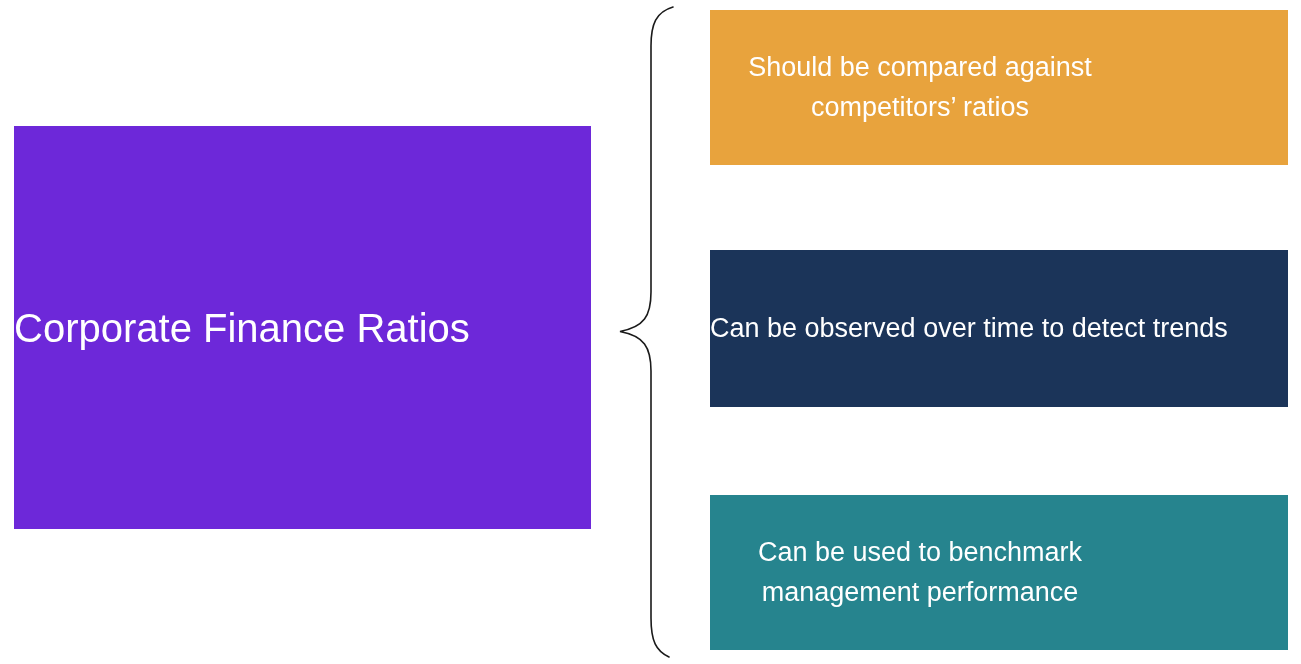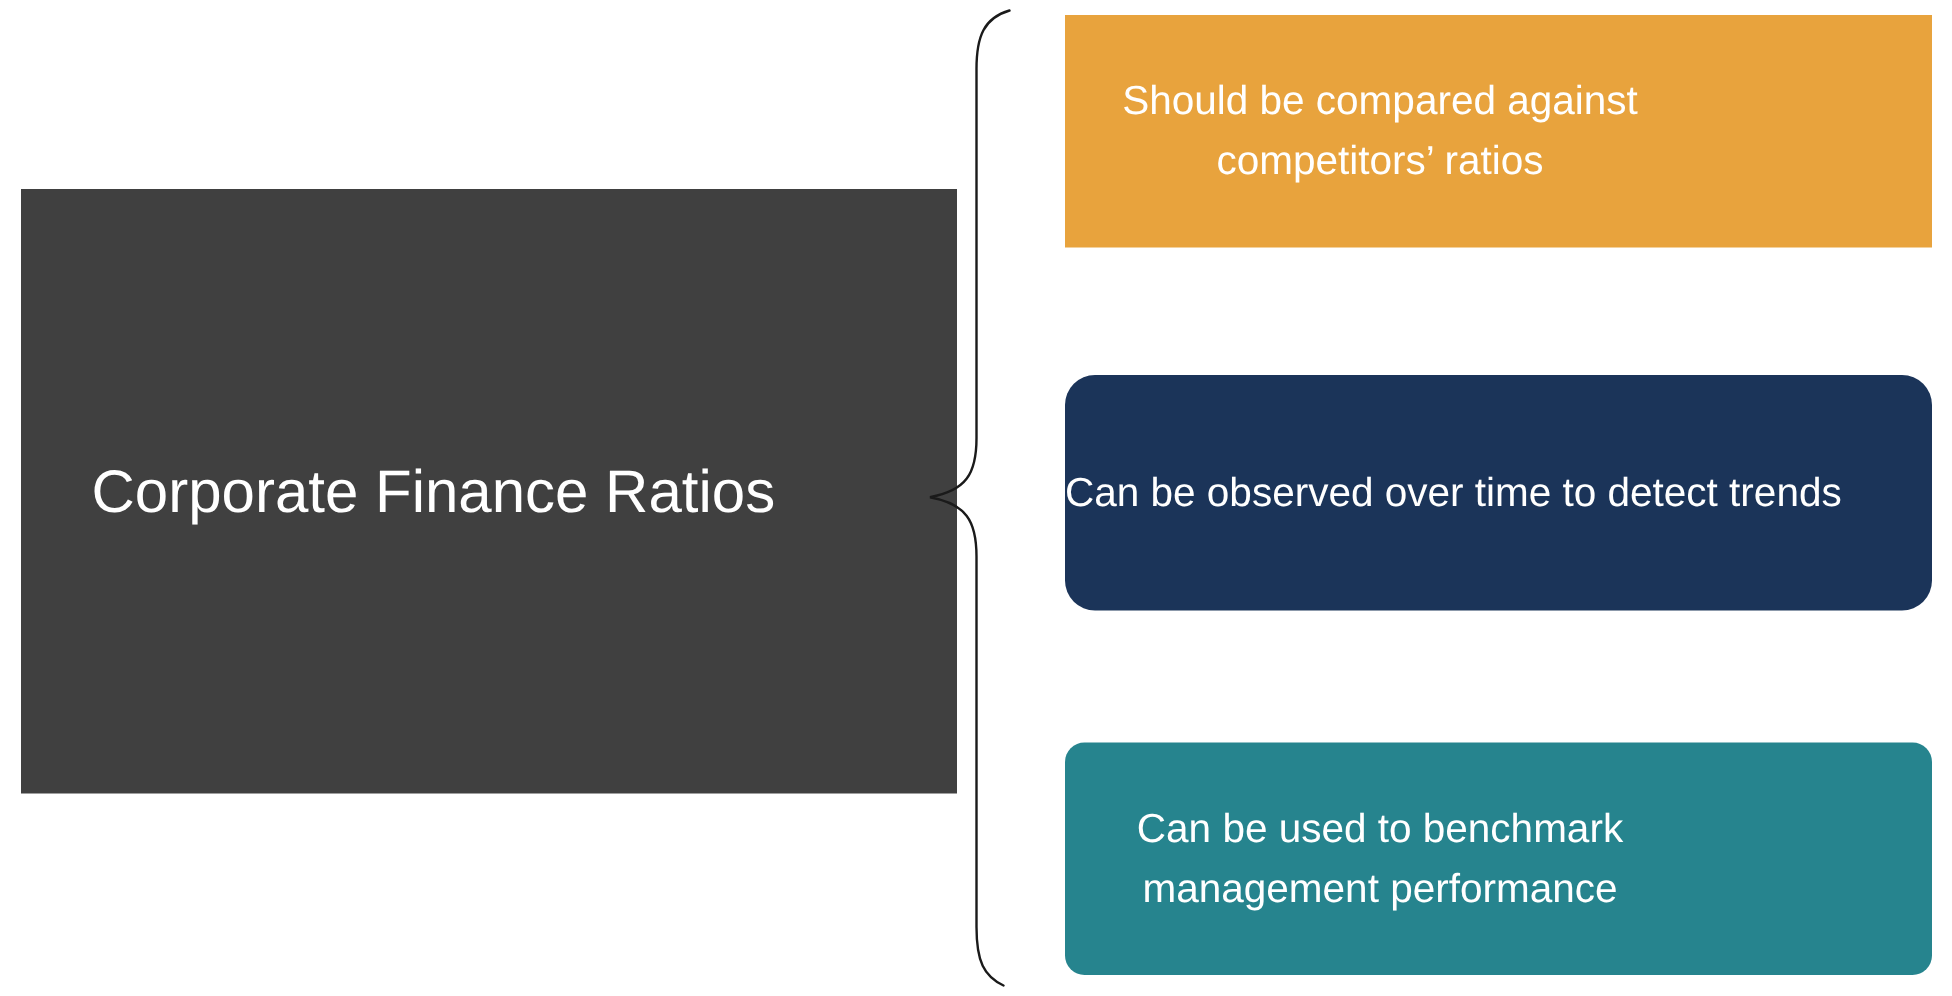--- a/index.html
+++ b/index.html
@@ -31,40 +31,40 @@
     font-size: 40px;
     line-height: 1.25;
   }
   .branch {
     left: 710px;
     width: 578px;
     font-size: 27px;
     line-height: 1.48;
   }
   .branch-0 { top: 10px;  height: 155px; }
-  .branch-1 { top: 250px; height: 157px; border-radius: 20px; }
+  .branch-1 { top: 250px; height: 157px; }
   .branch-2 { top: 495px; height: 155px; }
   .branch-0 .node-label { max-width: 420px; }
   .branch-1 .node-label { max-width: 520px; }
   .branch-2 .node-label { max-width: 420px; }
   .brace-svg {
     position: absolute;
     left: 0;
     top: 0;
     width: 1301px;
     height: 664px;
     pointer-events: none;
   }
 </style>
 </head>
 <body>
 
 <div class="canvas">
 
-  <div class="node root-box" style="background-color: #404040; padding-left: 47px;">
+  <div class="node root-box" style="background-color: #6d28d9;">
     <span class="node-label">Corporate Finance Ratios</span>
   </div>
 
   <svg class="brace-svg" viewBox="0 0 1301 664" aria-hidden="true">
     <path d="M 673 7
              C 656 12, 651 24, 651 46
              L 651 292
              C 651 316, 644 327, 620 331.5
              C 644 336, 651 347, 651 371
              L 651 618
@@ -72,17 +72,17 @@
   </svg>
 
   <div class="node branch branch-0" style="background-color: rgb(232, 163, 61);">
     <span class="node-label">Should be compared against competitors’ ratios</span>
   </div>
 
   <div class="node branch branch-1" style="background-color: rgb(27, 52, 89);">
     <span class="node-label">Can be observed over time to detect trends</span>
   </div>
 
-  <div class="node branch branch-2" style="background-color: rgb(38, 132, 142); border-radius: 13px;">
+  <div class="node branch branch-2" style="background-color: rgb(38, 132, 142);">
     <span class="node-label">Can be used to benchmark management performance</span>
   </div>
 
 </div>
 
 </body></html>

